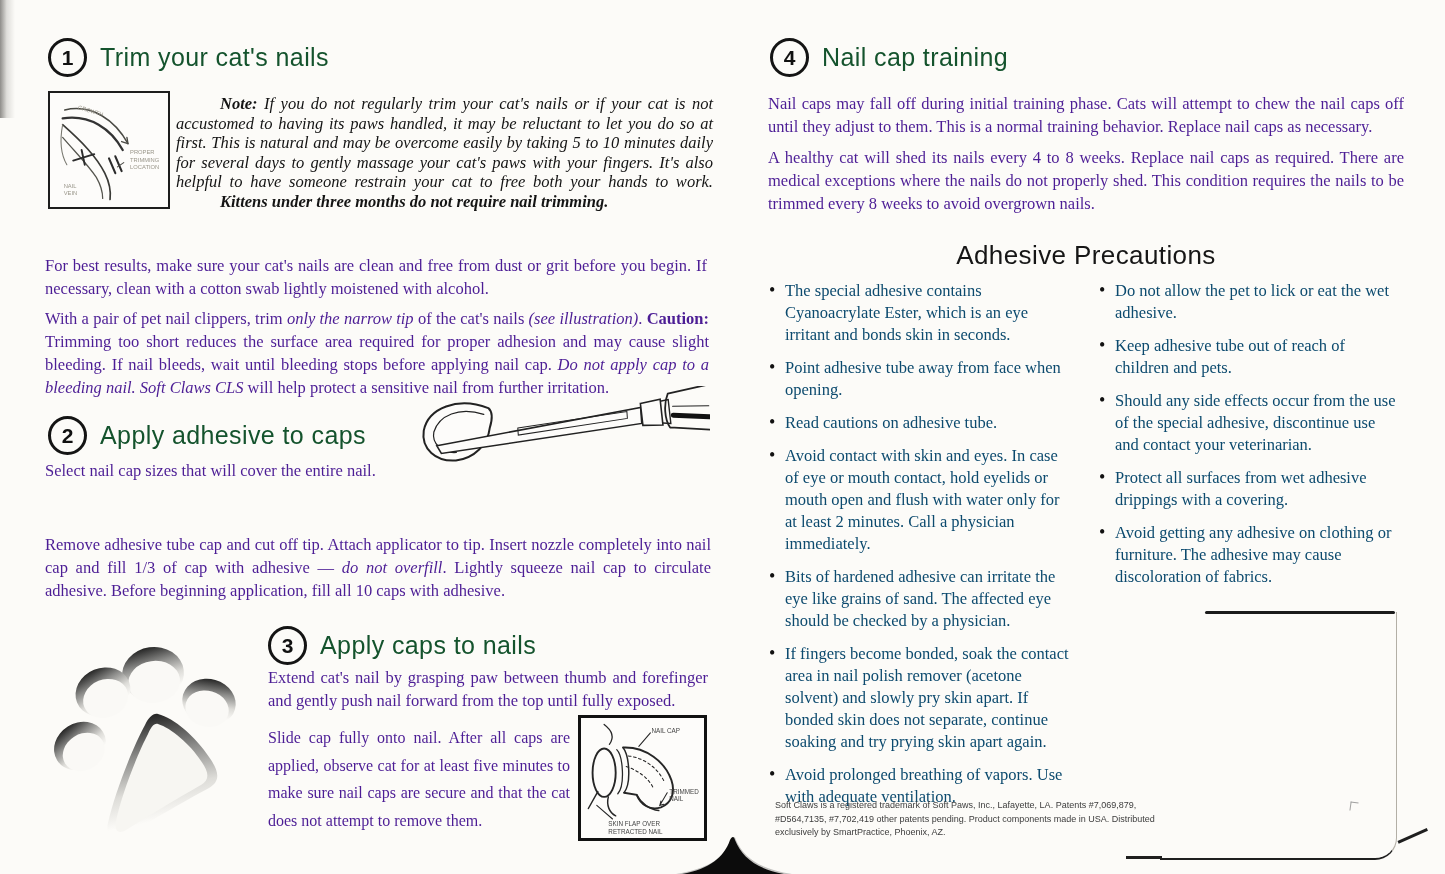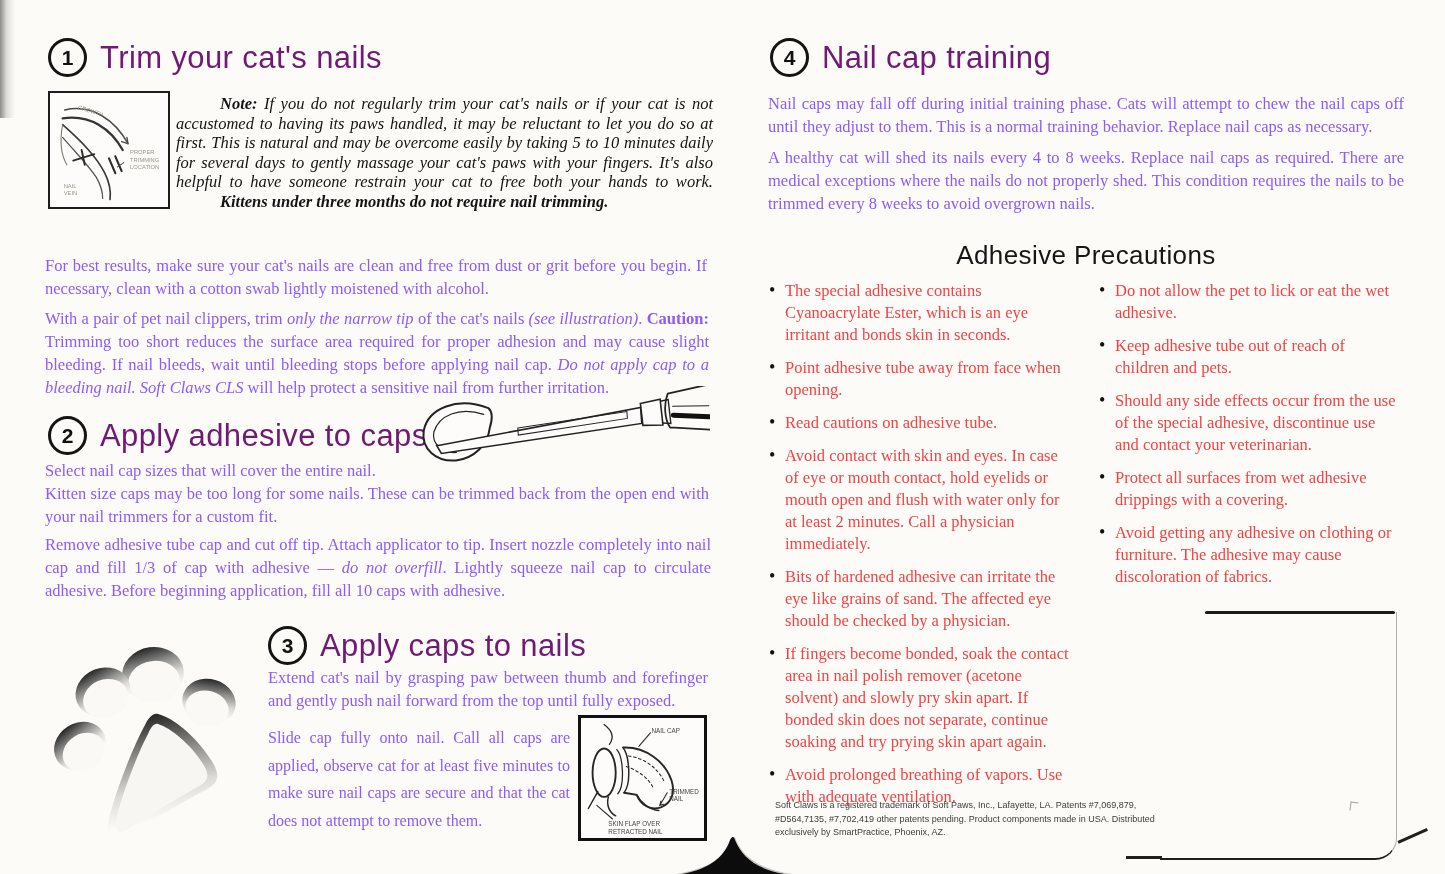--- a/index.html
+++ b/index.html
@@ -11,43 +11,43 @@
   .abs{position:absolute;}
   
   .step-header{display:flex;align-items:center;gap:13px;}
   .badge{
     width:33px;height:33px;border:3px solid #141414;border-radius:50%;
     display:flex;align-items:center;justify-content:center;
     font-family:"Liberation Sans",sans-serif;font-size:21px;font-weight:700;color:#111;
     background:#fcfbf8;flex:0 0 auto;
   }
   .step-title{
-    font-family:"Liberation Sans",sans-serif;font-size:31px;letter-spacing:.4px;color:#701a75;
+    font-family:"Liberation Sans",sans-serif;font-size:25px;letter-spacing:.4px;color:#14532d;
     white-space:nowrap;
   }
   
-  .para{font-size:16.5px;line-height:23px;text-align:justify;color:#8b5cf6;}
+  .para{font-size:16.5px;line-height:23px;text-align:justify;color:#4c1d95;}
   .para-left{text-align:left;}
   .note{font-size:16.5px;line-height:19.6px;text-align:justify;color:#141414;}
   .run-i{font-style:italic;}
   .run-b{font-weight:bold;}
   .run-bi{font-weight:bold;font-style:italic;margin-left:44px;}
   
   .frame{background:#fdfcfa;border:2.5px solid #1d1d1d;}
   .frame3{background:#fdfcfa;border:3px solid #111;}
   
   .prec-title{
     font-family:"Liberation Sans",sans-serif;font-size:26px;letter-spacing:.4px;color:#161616;
     text-align:center;
   }
   .prec-cols{display:flex;gap:26px;}
   ul.prec-list{list-style:none;margin:0;padding:0;width:304px;}
   ul.prec-list li{
     position:relative;padding-left:17px;margin:0 0 11px 0;
-    font-size:16.5px;line-height:22px;color:#ef4444;
+    font-size:16.5px;line-height:22px;color:#0c4a6e;
   }
   ul.prec-list li::before{
     content:"\2022";position:absolute;left:1px;top:-1px;font-size:18px;color:#111;
   }
   .fine-print{
     font-family:"Liberation Sans",sans-serif;font-size:9px;line-height:13.5px;color:#3d3d3d;
   }
   
   .smudge{
     left:0;top:0;width:15px;height:118px;
@@ -121,21 +121,20 @@
       <path d="M244,24 L264,21 L265,47 L245,46 Z" stroke-width="1.6" fill="#fdfcfa"></path>
       <path d="M265,23 L272,22 L273,46 L265,45" stroke-width="1.4"></path>
       <path d="M272,16 L312,10 M272,50 L312,55 M272,16 C267,26 267,42 272,50" stroke-width="1.8"></path>
       <path d="M276,38 L312,42" stroke-width="5" stroke="#111"></path>
       <path d="M276,29 L312,31" stroke-width="1.2"></path>
     </g>
   </svg>
 
   <div class="abs para para-left" style="left:45px;top:459px;width:430px;">Select nail cap sizes that will cover the entire nail.</div>
 
-  <div class="abs para" style="left:45px;top:482px;width:664px;">Kitten size caps may be too long for some nails. These can be trimmed back from the open end with your nail trimmers for a custom fit.</div>
 
   <div class="abs para" style="left:45px;top:533px;width:666px;"><span>Remove adhesive tube cap and cut off tip. Attach applicator to tip. Insert nozzle completely into nail cap and fill 1/3 of cap with adhesive — </span><span class="run-i">do not overfill</span><span>. Lightly squeeze nail cap to circulate adhesive. Before beginning application, fill all 10 caps with adhesive.</span></div>
 
   <svg class="abs" style="left:48px;top:634px;" width="200" height="230" viewBox="0 0 200 230">
     <defs>
       <linearGradient id="pg" x1="0" y1="0" x2="0.18" y2="1">
         <stop offset="0" stop-color="#0b0b0b"></stop>
         <stop offset="0.38" stop-color="#8c8c8a"></stop>
         <stop offset="0.66" stop-color="#dddcd8"></stop>
         <stop offset="0.9" stop-color="#fcfbf8"></stop>
@@ -163,21 +162,21 @@
     </g>
   </svg>
 
   <div class="abs step-header" style="left:268px;top:626px;">
     <div class="badge">3</div>
     <div class="step-title">Apply caps to nails</div>
   </div>
 
   <div class="abs para" style="left:268px;top:666px;width:440px;">Extend cat's nail by grasping paw between thumb and forefinger and gently push nail forward from the top until fully exposed.</div>
 
-  <div class="abs para" style="left:268px;top:724px;width:302px;line-height:27.5px;font-size:16px;">Slide cap fully onto nail. Call all caps are applied, observe cat for at least five minutes to make sure nail caps are secure and that the cat does not attempt to remove them.</div>
+  <div class="abs para" style="left:268px;top:724px;width:302px;line-height:27.5px;font-size:16px;">Slide cap fully onto nail. After all caps are applied, observe cat for at least five minutes to make sure nail caps are secure and that the cat does not attempt to remove them.</div>
 
   <svg class="abs frame3" style="left:578px;top:715px;" width="123" height="120" viewBox="0 0 117 114">
     <g fill="none" stroke="#262626" stroke-linecap="round">
       <path d="M22,6 C30,12 32,18 27,25" stroke-width="1.2"></path>
       <ellipse cx="22" cy="52" rx="11" ry="23" stroke-width="1.8"></ellipse>
       <path d="M34,30 C40,36 42,64 35,72" stroke-width="1.2"></path>
       <path d="M40,28 C46,36 48,62 41,71" stroke-width="1.4"></path>
       <path d="M40,28 C62,27 80,42 86,59 C90,71 86,81 76,85 C66,88 57,83 53,73 L41,71" stroke-width="1.8"></path>
       <path d="M45,36 C61,38 73,48 79,60" stroke-width="1" stroke-dasharray="2.5,2.5"></path>
       <path d="M43,46 C55,50 65,58 69,67" stroke-width="1" stroke-dasharray="2.5,2.5"></path>

